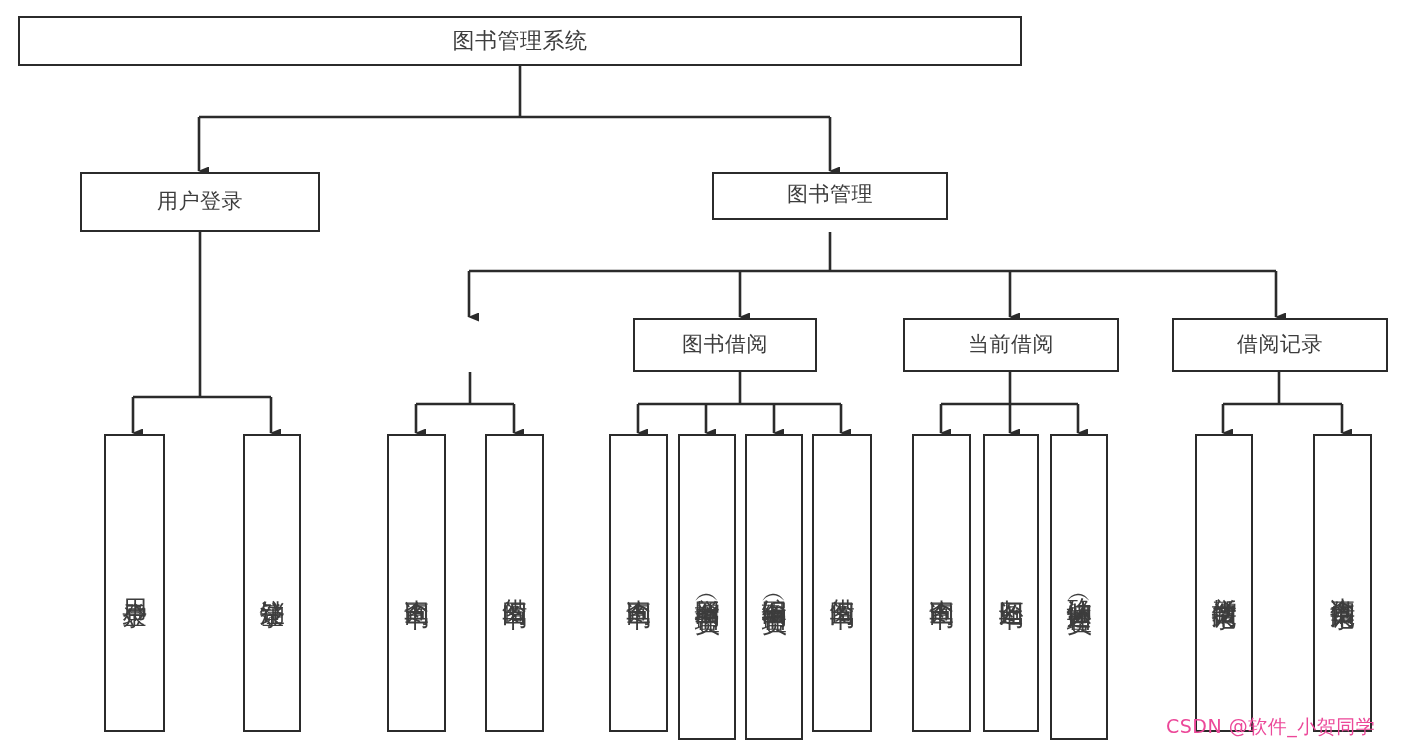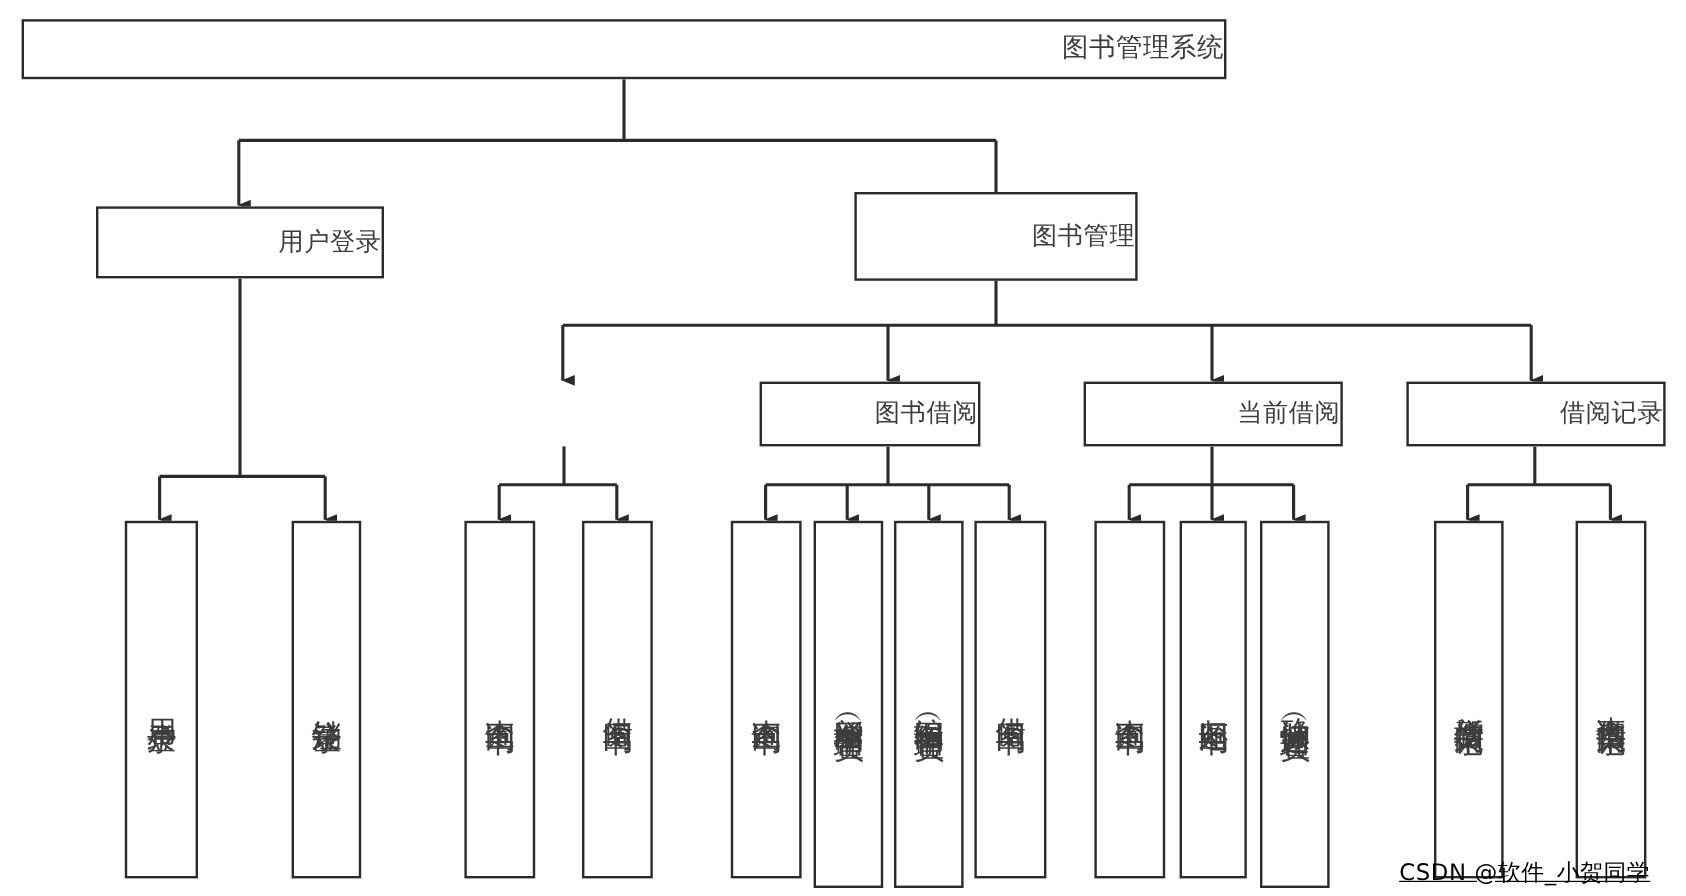--- a/index.html
+++ b/index.html
@@ -26,21 +26,21 @@
     height: 747px;
     pointer-events: none;
   }
   .node {
     position: absolute;
     box-sizing: border-box;
     background: #ffffff;
     border: 2px solid #2b2b2b;
     display: flex;
     align-items: center;
-    justify-content: flex-end;
+    justify-content: center;
     color: #3d3d3d;
   }
   .node-label {
     display: block;
     text-align: center;
     white-space: nowrap;
     color: #3d3d3d;
   }
   
   .node.horiz .node-label {
@@ -122,21 +122,21 @@
       </g>
   </svg>
 
   <div class="node horiz root" style="left: 18px; top: 16px; width: 1004px; height: 50px;">
     <span class="node-label">图书管理系统</span>
   </div>
 
   <div class="node horiz" style="left: 80px; top: 172px; width: 240px; height: 60px;">
     <span class="node-label">用户登录</span>
   </div>
-  <div class="node horiz" style="left: 712px; top: 160px; width: 236px; height: 74px;">
+  <div class="node horiz" style="left: 712px; top: 172px; width: 236px; height: 48px; font-family: Liberation Mono, monospace;">
     <span class="node-label">图书管理</span>
   </div>
 
   <div class="node horiz" style="left: 633px; top: 318px; width: 184px; height: 54px;">
     <span class="node-label">图书借阅</span>
   </div>
   <div class="node horiz" style="left: 1172px; top: 318px; width: 216px; height: 54px;">
     <span class="node-label">借阅记录</span>
   </div>
   <div class="node horiz" style="left: 903px; top: 318px; width: 216px; height: 54px;">
@@ -176,15 +176,15 @@
   <div class="node vert" style="left: 1050px; top: 434px; width: 58px; height: 306px;">
     <span class="node-label">确认归还（管理员）</span>
   </div>
   <div class="node vert" style="left: 1195px; top: 434px; width: 58px; height: 298px;">
     <span class="node-label">新增借阅记录</span>
   </div>
   <div class="node vert" style="left: 1313px; top: 434px; width: 59px; height: 298px;">
     <span class="node-label">查询借阅记录</span>
   </div>
 
-  <div class="watermark" style="left: 1166px; top: 714px; color: #000000; text-decoration: underline;">CSDN @软件_小贺同学</div>
+  <div class="watermark" style="left: 1166px; top: 714px; color: #ec4899;">CSDN @软件_小贺同学</div>
 
 </div>
 
 </body></html>

